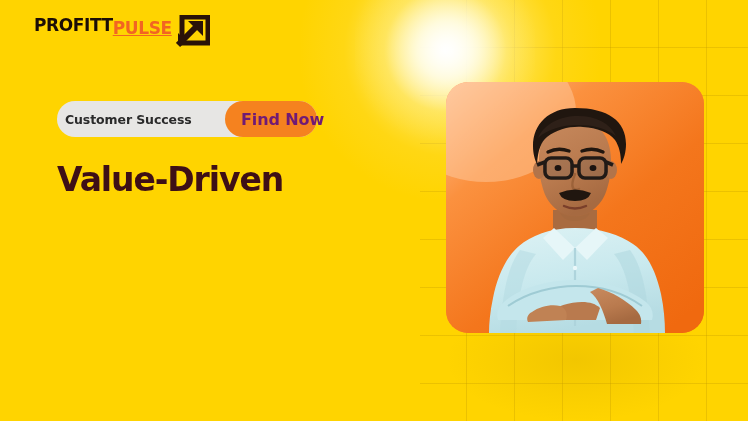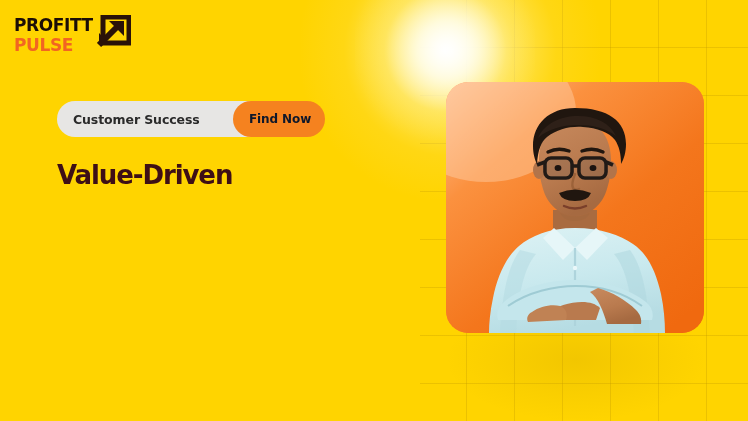--- a/index.html
+++ b/index.html
@@ -66,94 +66,96 @@
   
   .logo {
     position: absolute;
     left: 14px;
     top: 14px;
     display: flex;
     align-items: flex-start;
   }
   .logo-words {
     display: flex;
-    flex-direction: column;
+    flex-direction: row;
     line-height: 1;
     padding-top: 3px;
+    margin-left: 20px;
   }
   .logo-profitt {
     font-family: "DejaVu Sans", sans-serif;
     font-size: 17px;
     font-weight: 700;
     letter-spacing: -0.4px;
     color: #1C0E06;
   }
   .logo-pulse {
     font-family: "DejaVu Sans", sans-serif;
     font-size: 17px;
     font-weight: 700;
     letter-spacing: -0.4px;
     color: #F26522;
     margin-top: 3px;
+    text-decoration: underline;
   }
   .logo-mark {
     margin-left: 4px;
     margin-top: 1px;
   }
 
   
   .searchbar {
     position: absolute;
     left: 57px;
     top: 101px;
     width: 260px;
     height: 36px;
     background: #E7E6E4;
     border-radius: 18px;
     display: flex;
     align-items: center;
-    justify-content: flex-start;
+    justify-content: flex-end;
     padding-left: 16px;
   }
   .search-input-text {
     font-family: "DejaVu Sans", sans-serif;
     font-size: 12.5px;
     font-weight: 600;
     color: #2A2A2A;
     letter-spacing: -0.1px;
     background: transparent;
     border: none;
     outline: none;
     width: 160px;
     padding: 0;
   }
   .find-now-btn {
     height: 36px;
     min-width: 92px;
     padding: 0 16px;
     background: #F5821F;
-    color: #0f172a;
+    color: #701a75;
     border: none;
     border-radius: 18px;
     font-family: "DejaVu Sans", sans-serif;
-    font-size: 12px;
+    font-size: 16px;
     font-weight: 700;
     letter-spacing: -0.1px;
     cursor: pointer;
     white-space: nowrap;
   }
 
   
   .headline {
     position: absolute;
     left: 57px;
     top: 160px;
     width: 380px;
     font-family: "DejaVu Sans", sans-serif;
-    font-size: 26px;
+    font-size: 33px;
     font-weight: 700;
     line-height: 1.19;
     letter-spacing: -1.1px;
     color: #3E0F16;
   }
   .headline span { display: block; }
 
   
   .photo-card {
     position: absolute;

